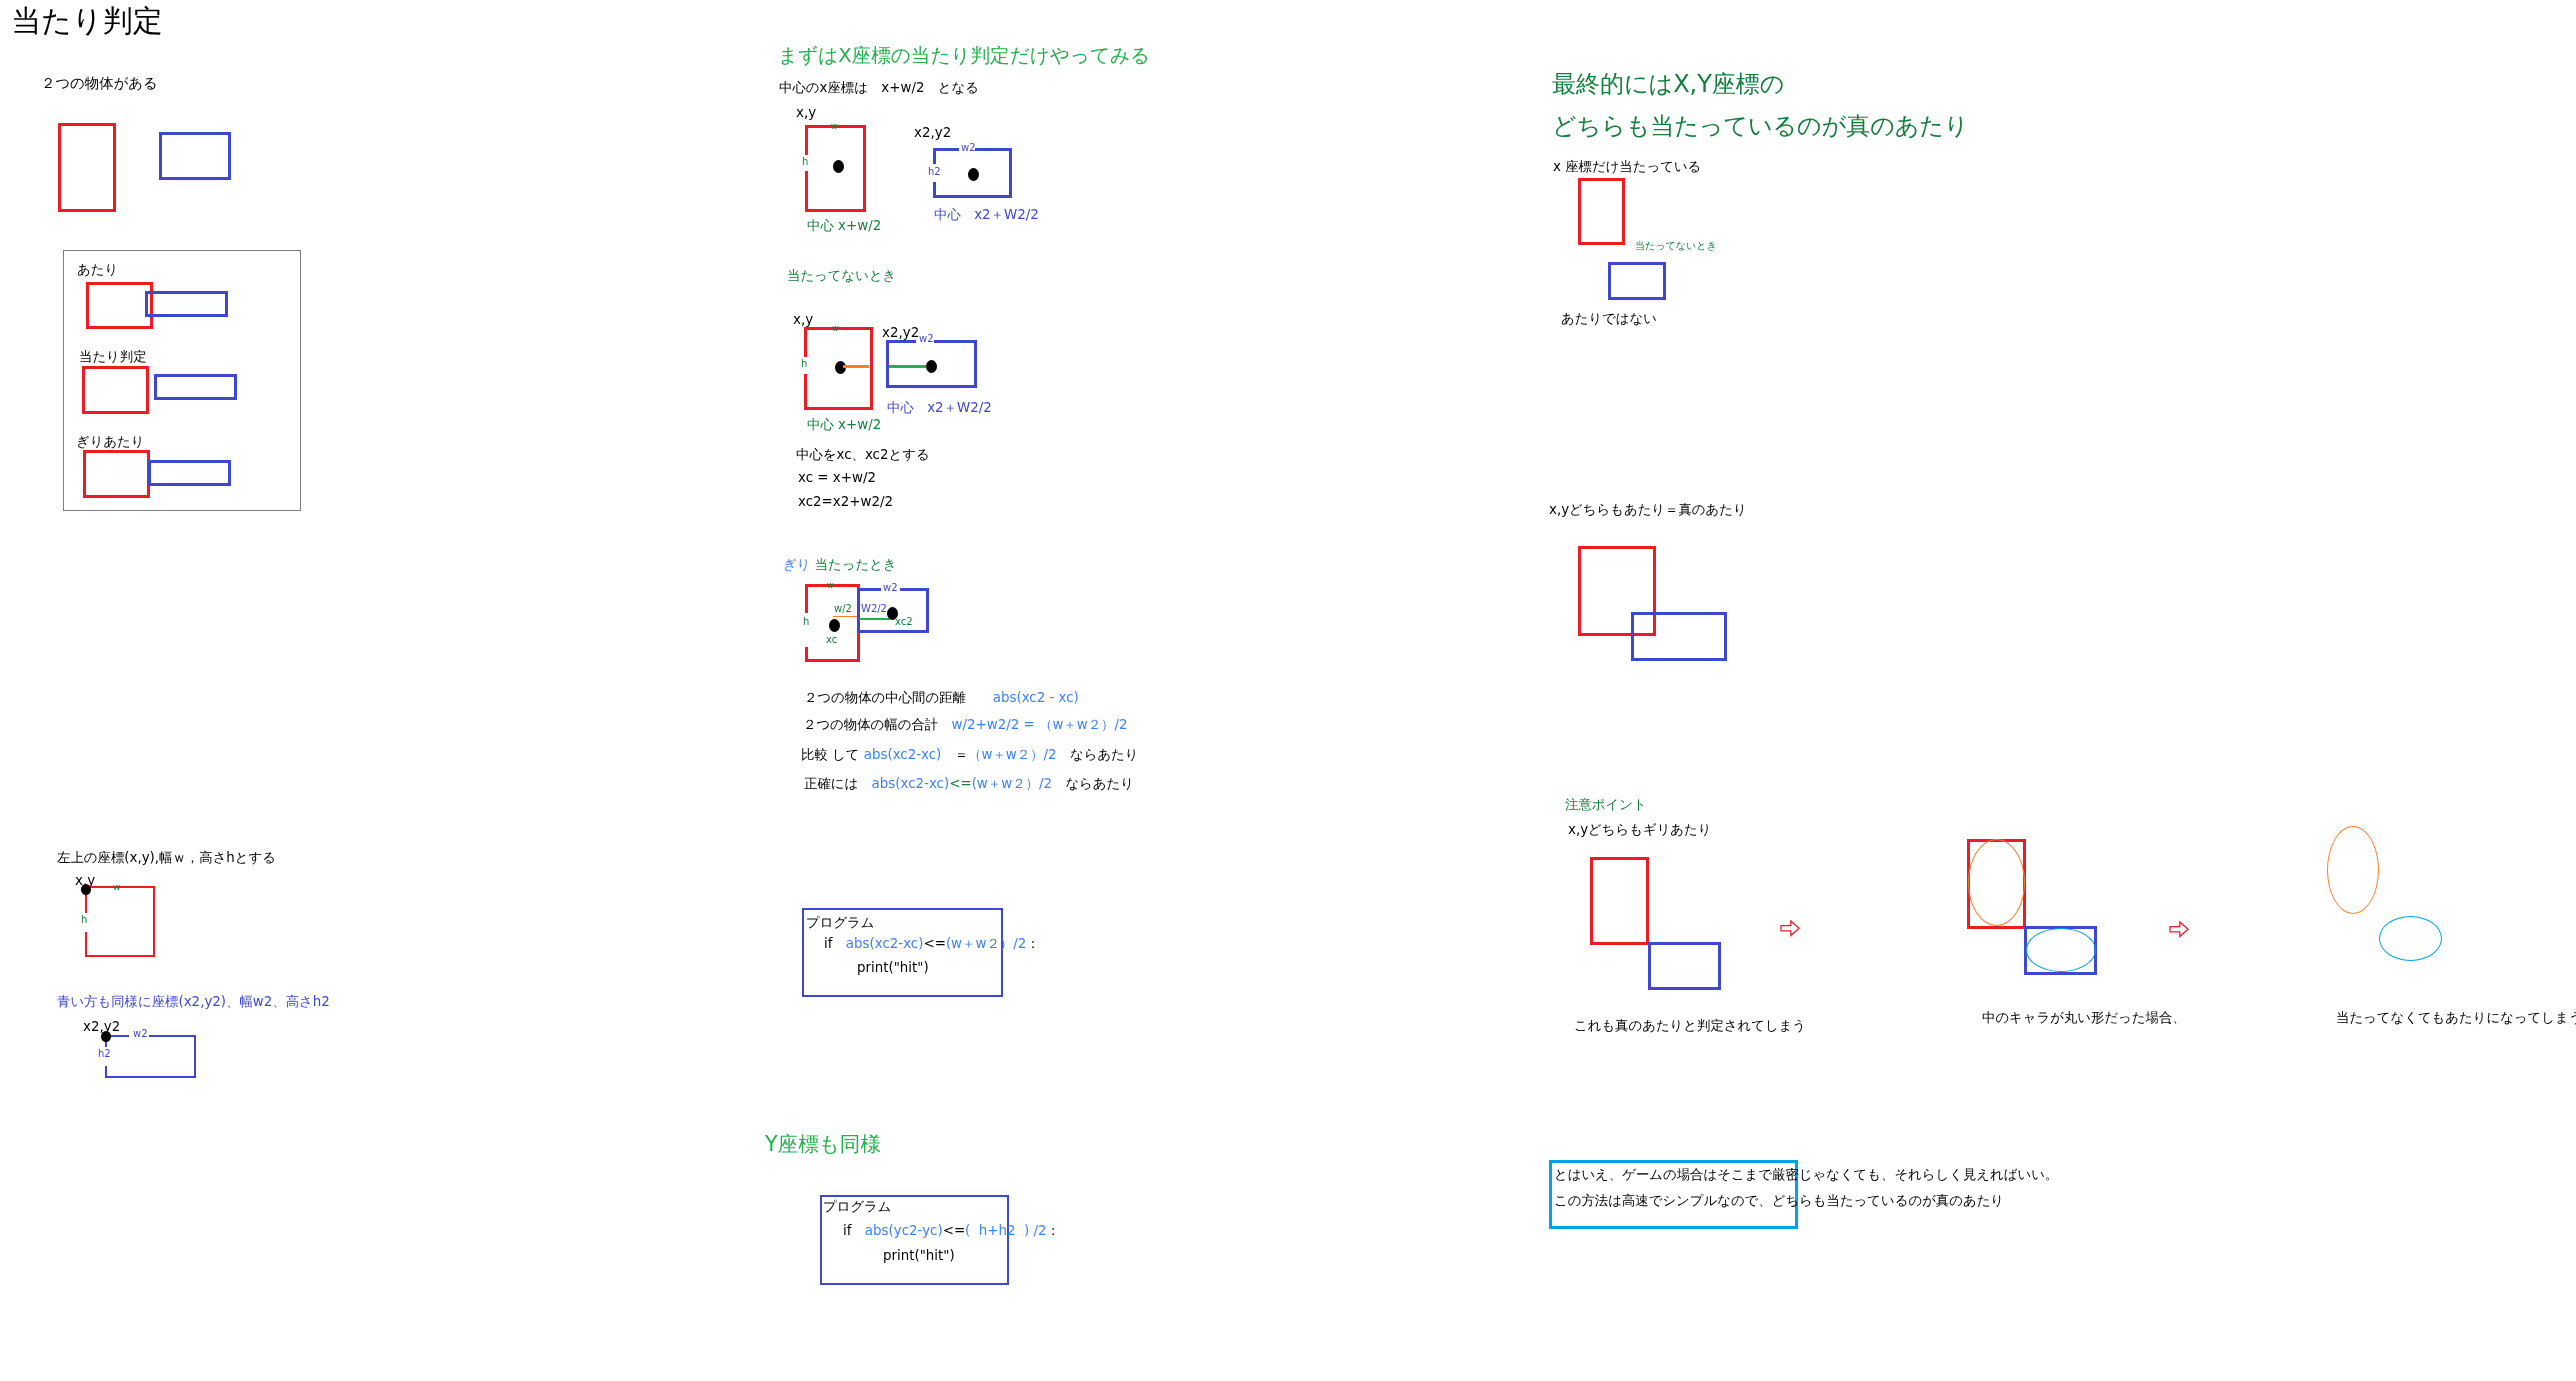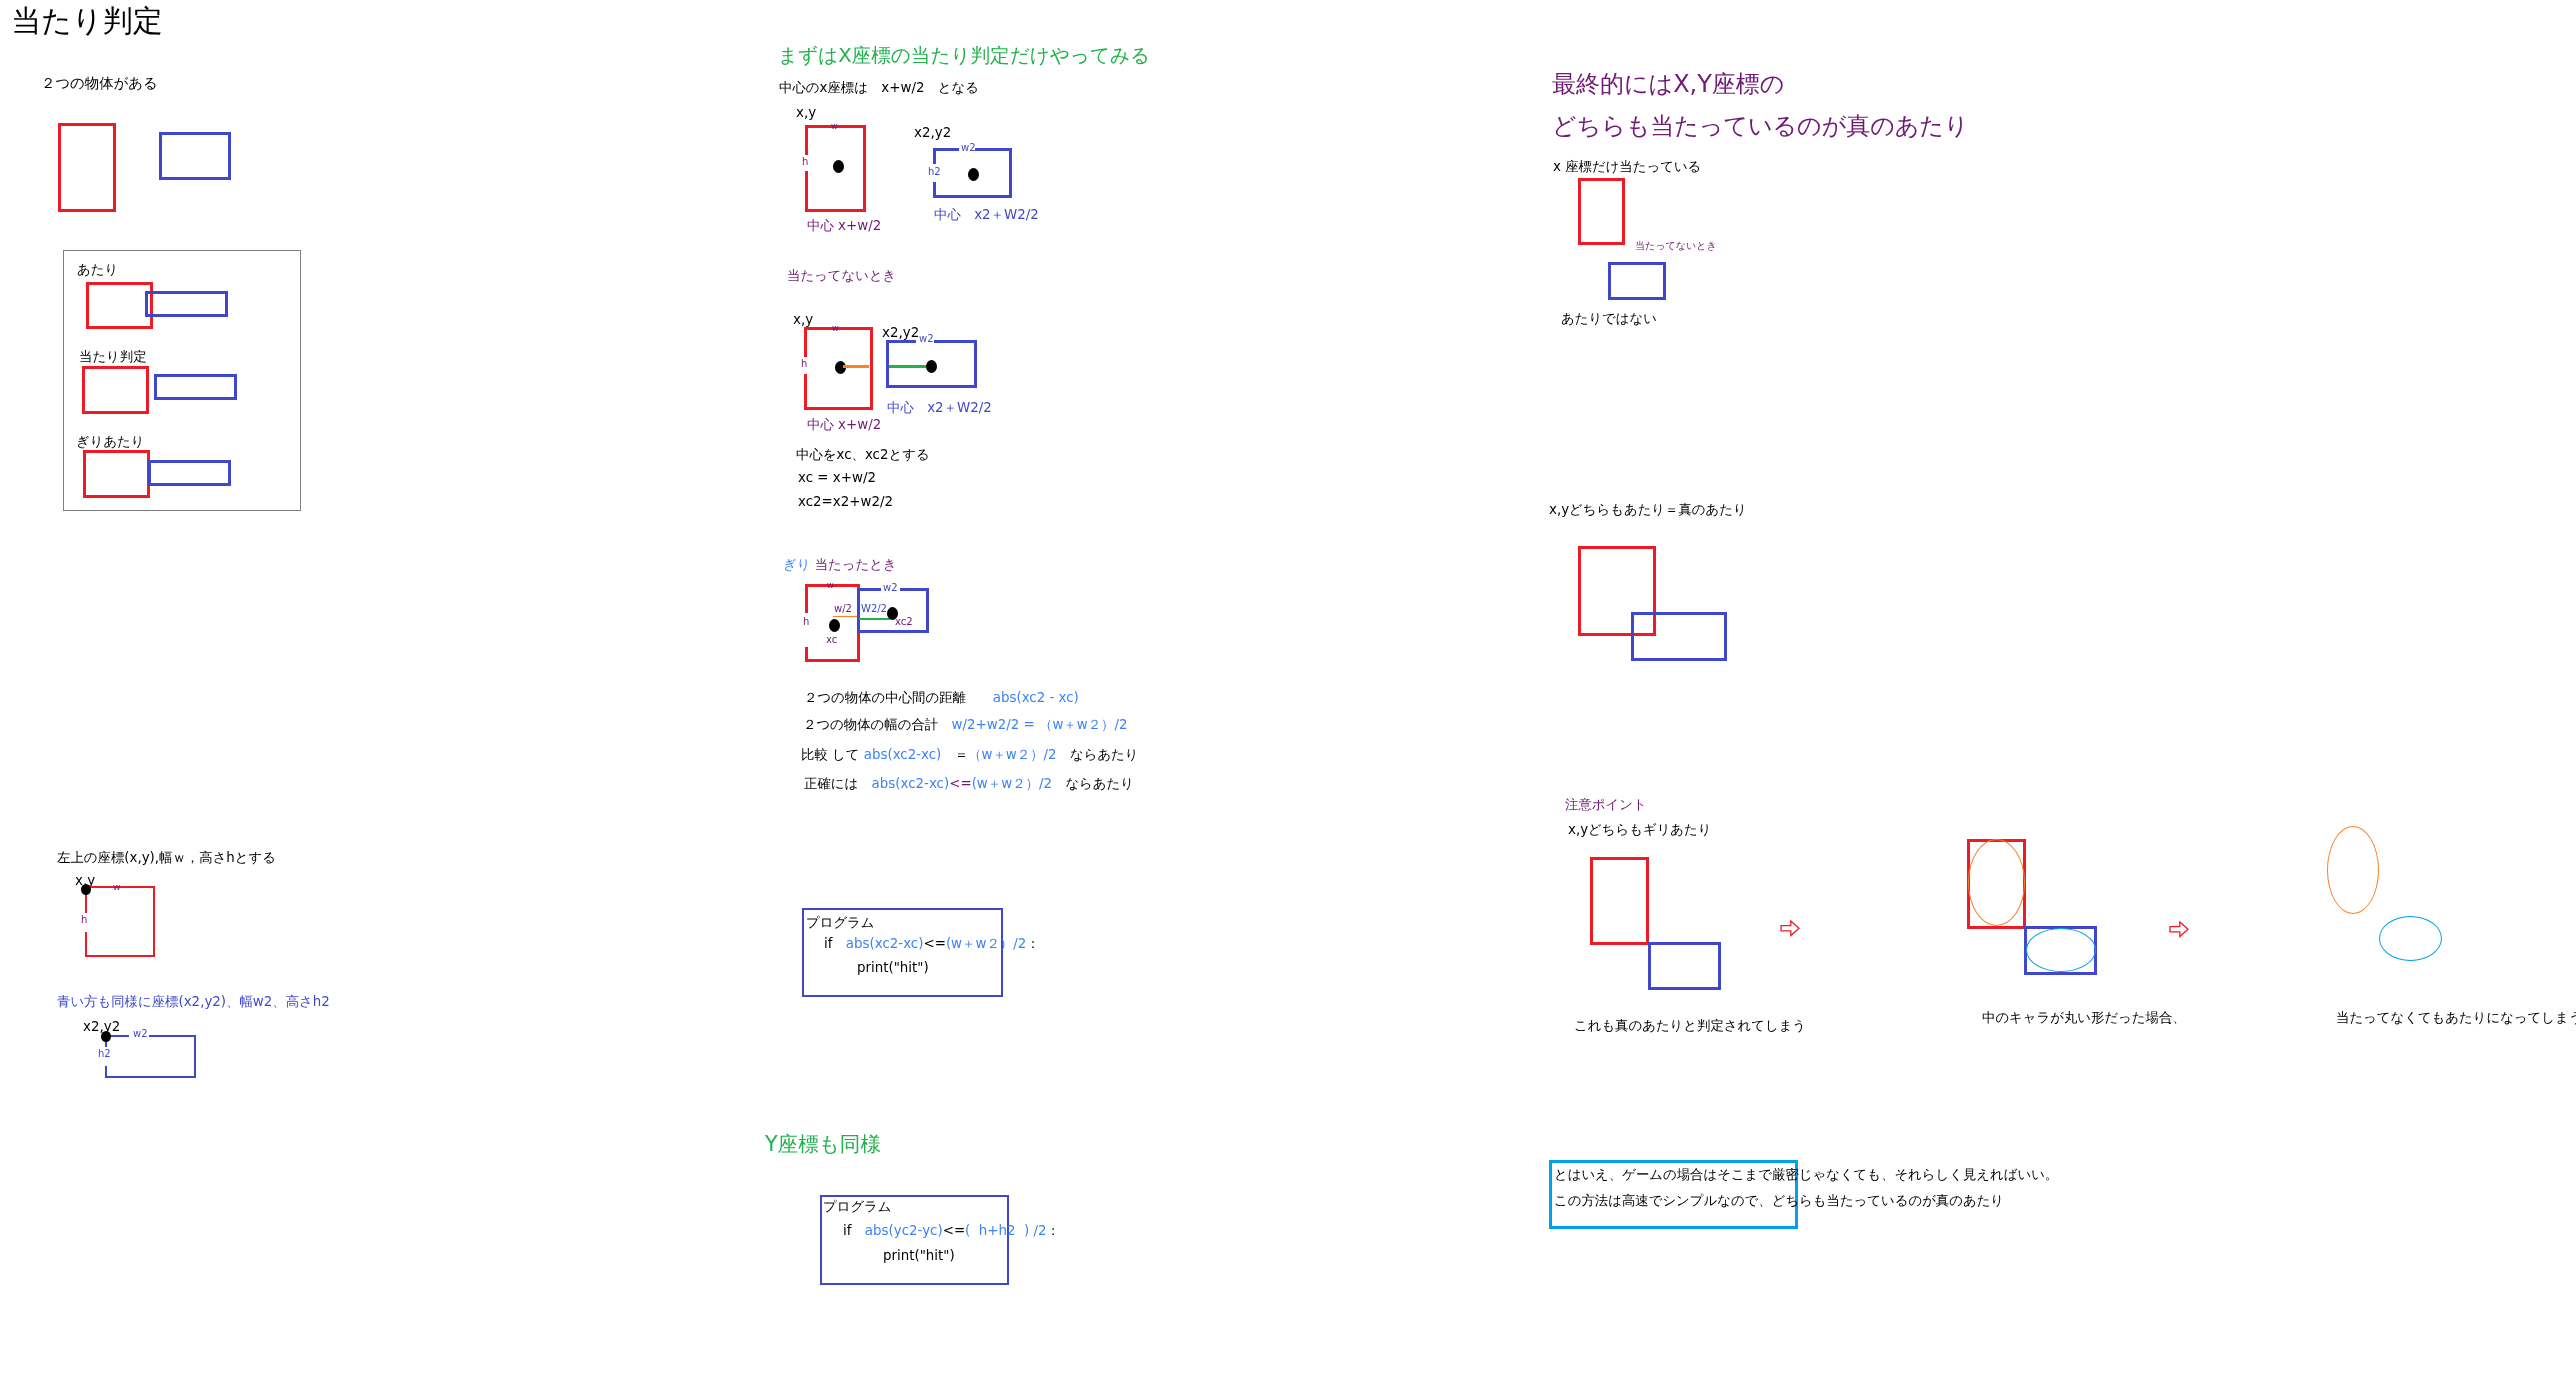--- a/index.html
+++ b/index.html
@@ -3,21 +3,21 @@
 <meta charset="utf-8">
 <style>
   html, body { margin:0; padding:0; background:#ffffff; }
   body { width:2832px; height:1382px; position:relative; overflow:hidden;
          font-family:"DejaVu Sans","Liberation Sans",sans-serif; color:#000; }
   .abs { position:absolute; white-space:nowrap; line-height:1; }
   .t28 { font-size:14.4px; }
   .t26 { font-size:13.4px; }
   .t24 { font-size:10px; }
   .bold { font-weight:normal; }
-  .red { color:#701a75; }
+  .red { color:#15803d; }
   .blue { color:#3f48cc; }
   .orange { color:#3b82f6; }
   .green { color:#22b14c; }
   .box { position:absolute; box-sizing:border-box; }
   .rbox { border:3.1px solid #ed1c24; }
   .bbox { border:3.1px solid #3f48cc; }
   .frame { border:1px solid #7f7f7f; }
   .codebox { border:2.1px solid #3f48cc; }
   .notebox { border:3.1px solid #00a2e8; }
   .dot { position:absolute; width:11.3px; height:13.4px; border-radius:50%; background:#000; }

